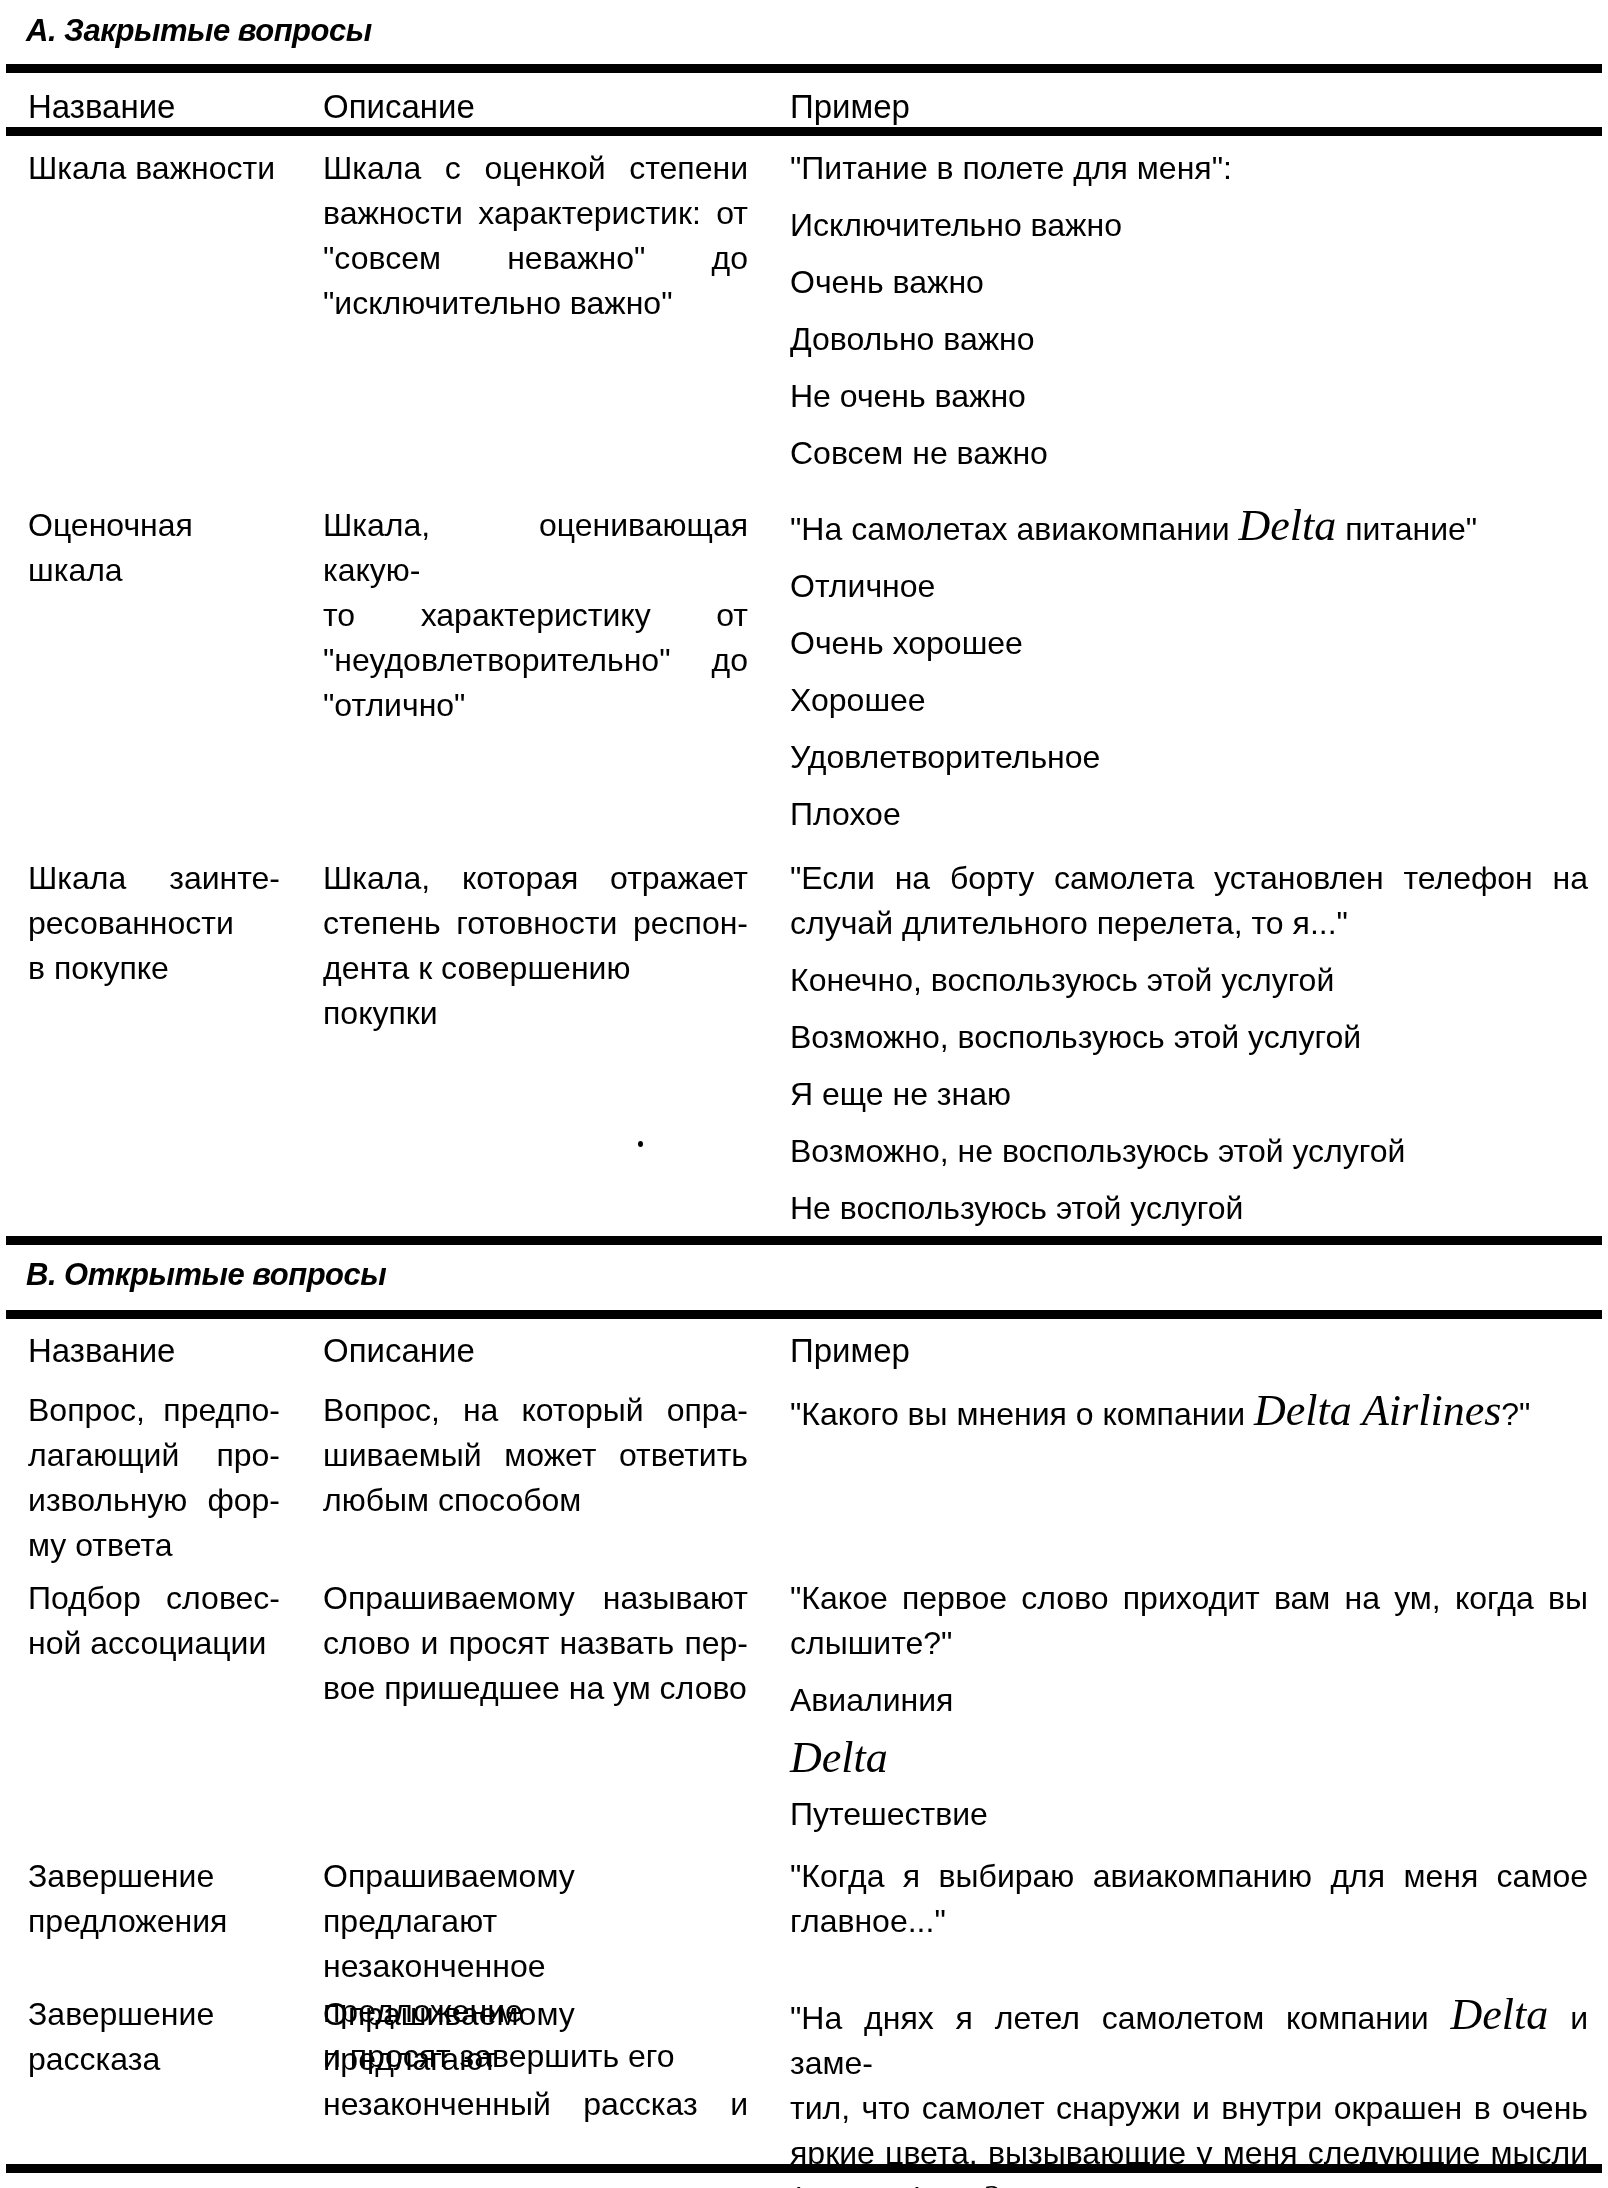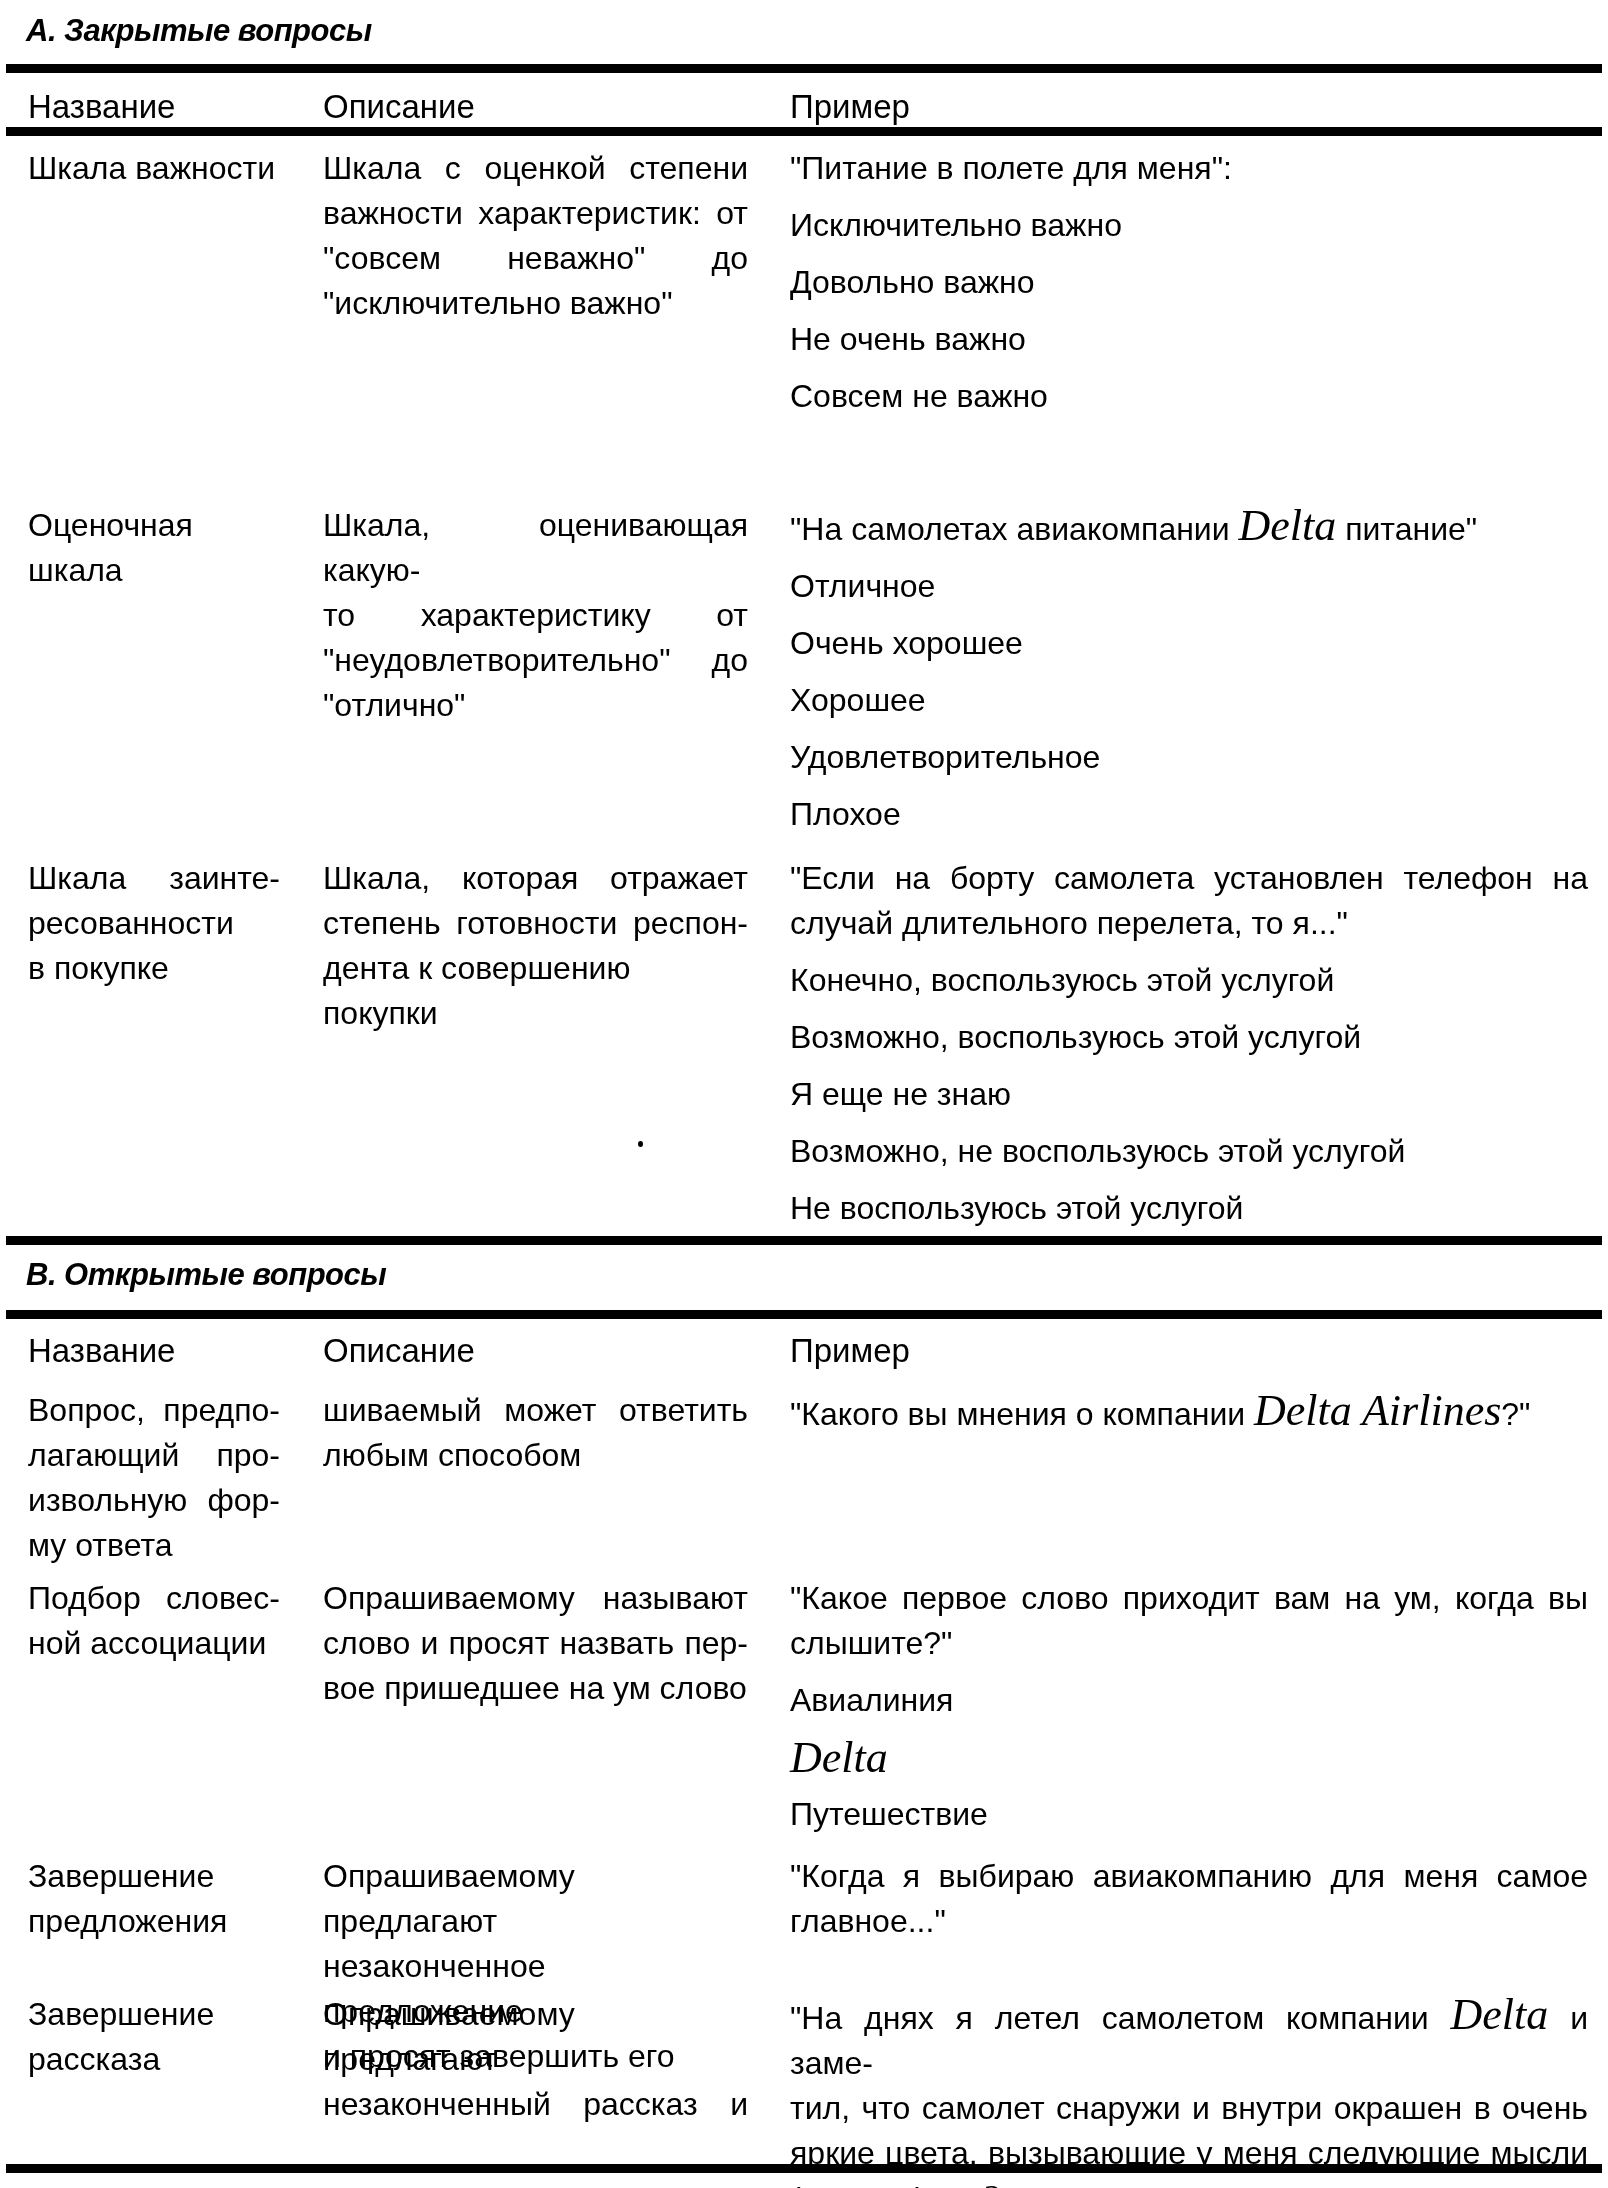--- a/index.html
+++ b/index.html
@@ -88,20 +88,23 @@
       <span class="ln">"исключительно важно"</span>
     </div>
     <div class="cell-example">
       <div class="para">
         <span class="ln">"Питание в полете для меня":</span>
       </div>
       <div class="para">
           <span class="ln">Исключительно важно</span>
         </div>
       <div class="para">
+          <span class="ln">Очень важно</span>
+        </div>
+      <div class="para">
           <span class="ln">Довольно важно</span>
         </div>
       <div class="para">
           <span class="ln">Не очень важно</span>
         </div>
       <div class="para">
           <span class="ln">Совсем не важно</span>
         </div>
     </div>
   </div>
@@ -186,20 +189,21 @@
   </div>
 
   <div class="row" style="top:1388px;">
     <div class="cell-name">
       <span class="ln j">Вопрос, предпо-</span>
       <span class="ln j">лагающий про-</span>
       <span class="ln j">извольную фор-</span>
       <span class="ln">му ответа</span>
     </div>
     <div class="cell-desc">
+      <span class="ln j">Вопрос, на который опра-</span>
       <span class="ln j">шиваемый может ответить</span>
       <span class="ln">любым способом</span>
     </div>
     <div class="cell-example">
       <div class="para">
         <span class="ln"><span>"Какого вы мнения о компании </span><span class="em">Delta Airlines</span><span>?"</span></span>
       </div>
     </div>
   </div>
 

